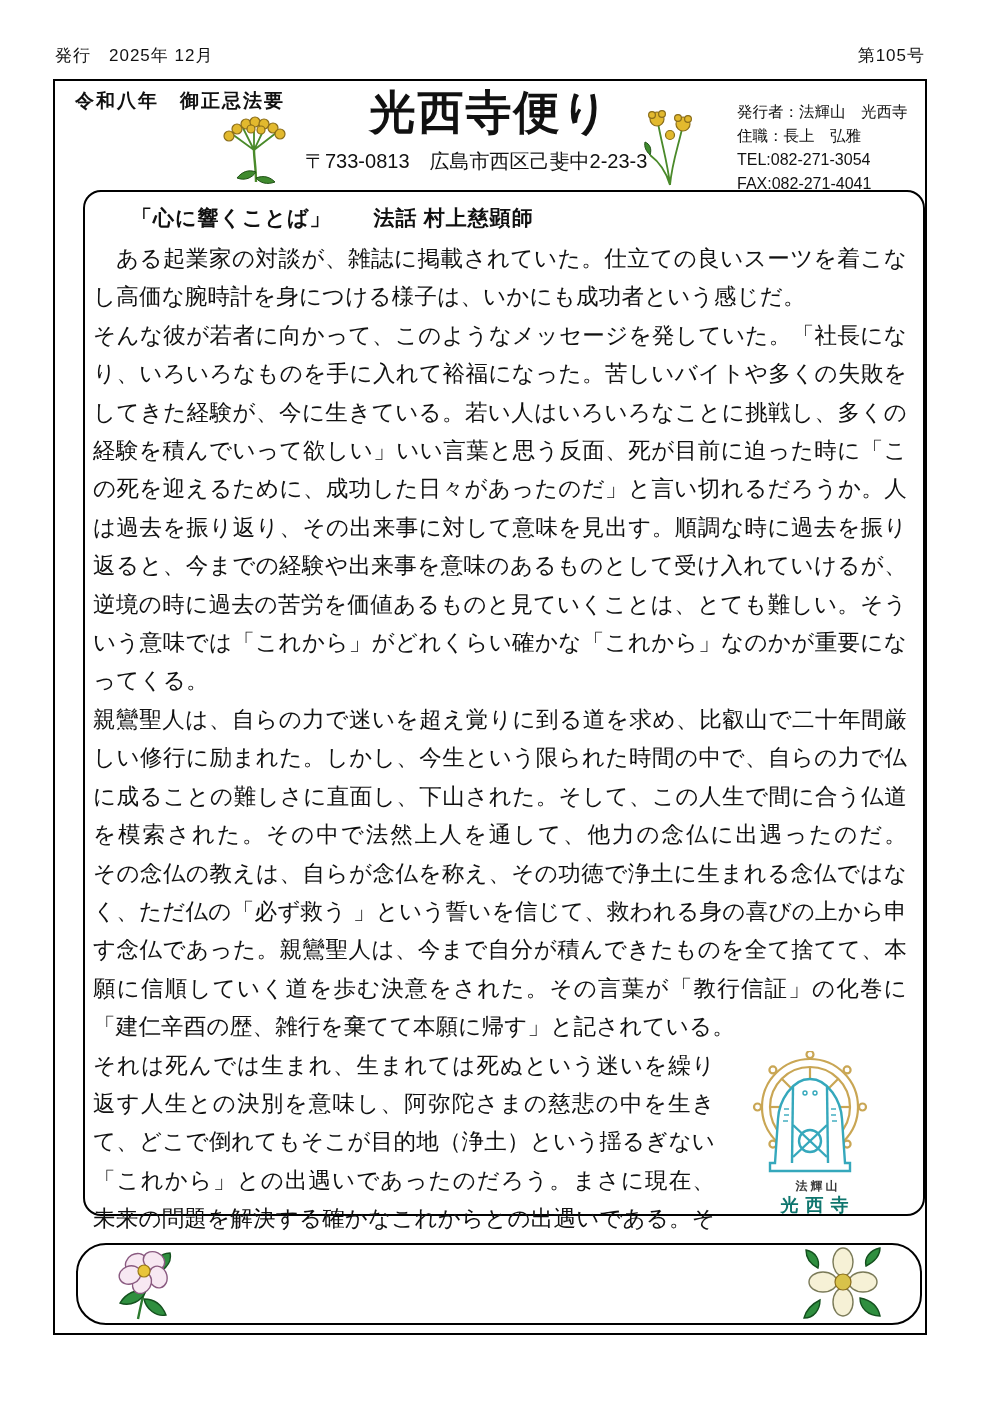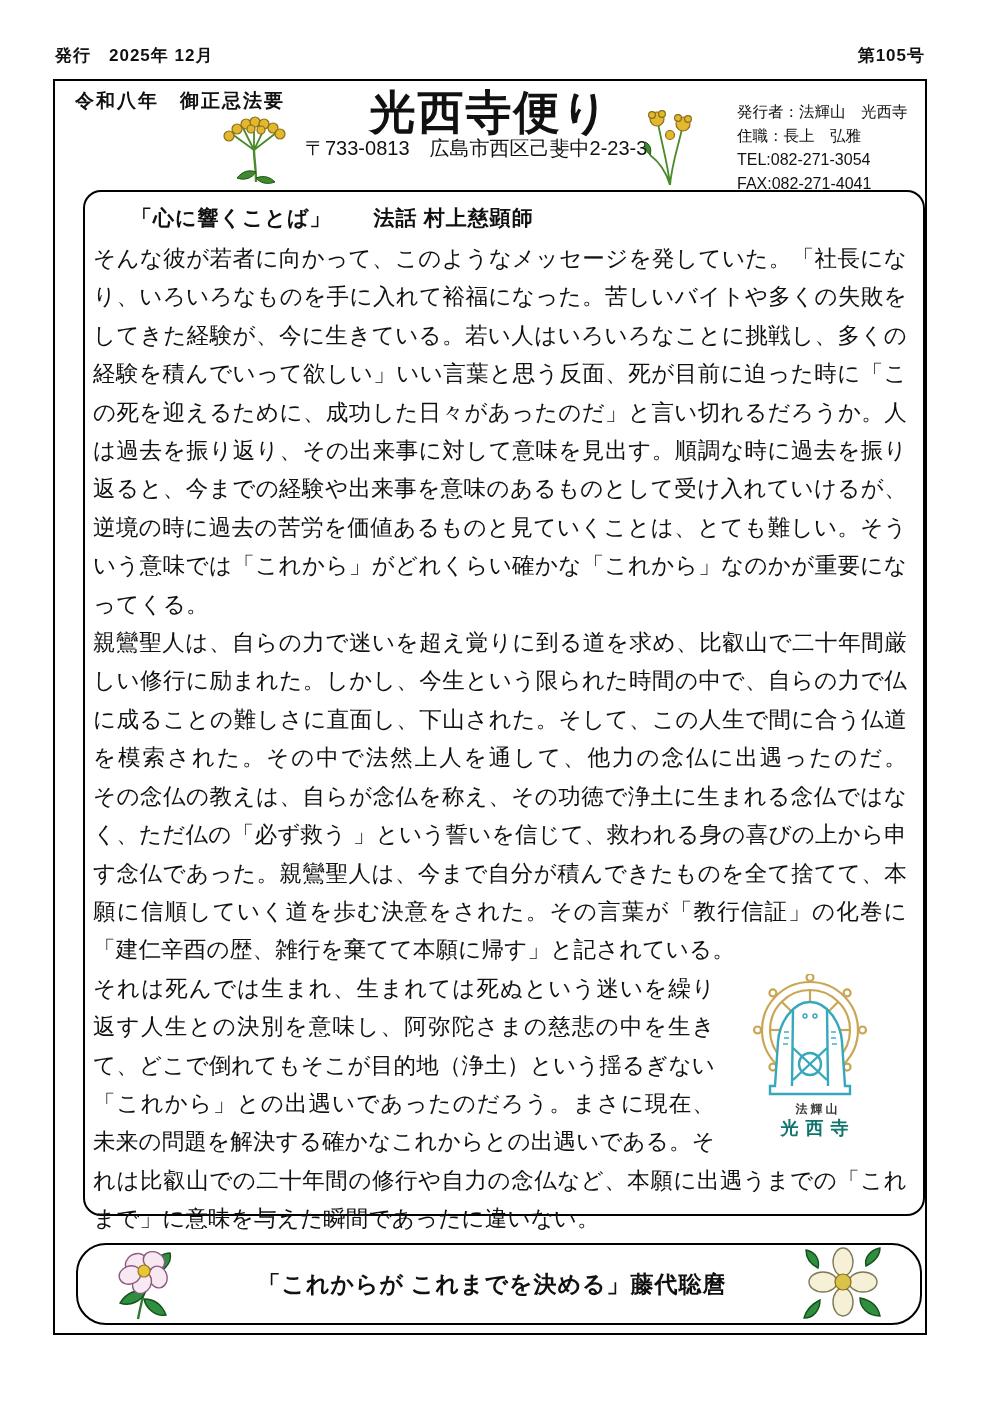--- a/index.html
+++ b/index.html
@@ -5,37 +5,37 @@
   * { margin:0; padding:0; box-sizing:border-box; }
   html,body { background:#ffffff; }
   .page {
     position:relative; width:992px; height:1403px; background:#ffffff;
     font-family:"Liberation Sans", sans-serif; color:#111; overflow:hidden;
   }
   
   .meta-row {
     position:absolute; left:55px; top:44px; width:870px;
     display:flex; justify-content:space-between;
-    font-size:17px; letter-spacing:1px;font-weight:bold;
+    font-size:17px; letter-spacing:1px;
   }
   
   .frame {
     position:absolute; left:53px; top:79px; width:874px; height:1256px;
     border:2px solid #000;
   }
   
   .header-event {
     position:absolute; left:75px; top:88px; font-size:19px; font-weight:bold; letter-spacing:2px;
   }
   .newsletter-title {
     position:absolute; left:340px; top:82px; width:300px; text-align:center;
     font-family:"Liberation Serif", serif; font-weight:bold; font-size:46px; letter-spacing:2px;
   }
   .header-address {
-    position:absolute; left:305px; top:135px; font-size:20px;
+    position:absolute; left:305px; top:148px; font-size:20px;
   }
   .header-flower-left { position:absolute; left:218px; top:112px; }
   .header-flower-right { position:absolute; left:640px; top:105px; }
   .header-contact {
     position:absolute; left:737px; top:100px; width:188px;
     font-size:15.5px; line-height:24px;
   }
   .header-contact .telfax { font-size:16px; letter-spacing:0px; }
   
   .main-box {
@@ -131,20 +131,21 @@
     <div>住職：長上　弘雅</div>
     <div class="telfax">TEL:082-271-3054</div>
     <div class="telfax">FAX:082-271-4041</div>
   </div>
 
   <div class="main-box">
     <div class="article-title-row">
       <span>「心に響くことば」</span><span class="speaker">法話 村上慈顕師</span>
     </div>
     <div class="article-body">
+      <p>　ある起業家の対談が、雑誌に掲載されていた。仕立ての良いスーツを着こなし高価な腕時計を身につける様子は、いかにも成功者という感じだ。</p>
       <p>そんな彼が若者に向かって、このようなメッセージを発していた。「社長になり、いろいろなものを手に入れて裕福になった。苦しいバイトや多くの失敗をしてきた経験が、今に生きている。若い人はいろいろなことに挑戦し、多くの経験を積んでいって欲しい」いい言葉と思う反面、死が目前に迫った時に「この死を迎えるために、成功した日々があったのだ」と言い切れるだろうか。人は過去を振り返り、その出来事に対して意味を見出す。順調な時に過去を振り返ると、今までの経験や出来事を意味のあるものとして受け入れていけるが、逆境の時に過去の苦労を価値あるものと見ていくことは、とても難しい。そういう意味では「これから」がどれくらい確かな「これから」なのかが重要になってくる。</p>
       <p>親鸞聖人は、自らの力で迷いを超え覚りに到る道を求め、比叡山で二十年間厳しい修行に励まれた。しかし、今生という限られた時間の中で、自らの力で仏に成ることの難しさに直面し、下山された。そして、この人生で間に合う仏道を模索された。その中で法然上人を通して、他力の念仏に出遇ったのだ。　　その念仏の教えは、自らが念仏を称え、その功徳で浄土に生まれる念仏ではなく、ただ仏の「必ず救う 」という誓いを信じて、救われる身の喜びの上から申す念仏であった。親鸞聖人は、今まで自分が積んできたものを全て捨てて、本願に信順していく道を歩む決意をされた。その言葉が「教行信証」の化巻に「建仁辛酉の歴、雑行を棄てて本願に帰す」と記されている。</p>
       <div class="temple-logo">
         <svg width="162" height="128" viewBox="0 0 162 128">
 
           <g stroke="#c9a654" stroke-width="2.2" fill="none">
             <circle cx="81" cy="56" r="48"></circle>
             <circle cx="81" cy="56" r="40"></circle>
             <circle cx="81" cy="56" r="10"></circle>
             <circle cx="81" cy="56" r="4"></circle>
@@ -206,21 +207,20 @@
         <g fill="#f7e8f2" stroke="#8a5a80" stroke-width="1.4">
           <ellipse cx="24" cy="18" rx="11" ry="9" transform="rotate(-30 24 18)"></ellipse>
           <ellipse cx="42" cy="16" rx="11" ry="9" transform="rotate(25 42 16)"></ellipse>
           <ellipse cx="46" cy="32" rx="11" ry="9" transform="rotate(75 46 32)"></ellipse>
           <ellipse cx="30" cy="38" rx="11" ry="9" transform="rotate(120 30 38)"></ellipse>
           <ellipse cx="18" cy="30" rx="11" ry="9" transform="rotate(160 18 30)"></ellipse>
         </g>
         <circle cx="32" cy="26" r="6" fill="#e8c53a" stroke="#9a7a18" stroke-width="1.2"></circle>
       </svg>
     </span>
-    <span class="footer-quote">「これからが これまでを決める」藤代聡麿</span>
     <span>
       <svg width="86" height="76" viewBox="0 0 86 76">
         <path d="M20,54 C12,58 6,64 4,72 C14,72 20,64 20,54 Z" fill="#2f8f3f" stroke="#14501e" stroke-width="1.4"></path>
         <path d="M60,52 C70,54 78,60 80,70 C68,70 60,62 60,52 Z" fill="#2f8f3f" stroke="#14501e" stroke-width="1.4"></path>
         <path d="M18,22 C10,18 6,12 6,4 C16,6 20,14 18,22 Z" fill="#2f8f3f" stroke="#14501e" stroke-width="1.4"></path>
         <path d="M66,20 C74,16 80,10 80,2 C70,4 64,12 66,20 Z" fill="#2f8f3f" stroke="#14501e" stroke-width="1.4"></path>
         <g fill="#f6f1d6" stroke="#7a7a58" stroke-width="1.4">
           <ellipse cx="43" cy="16" rx="10" ry="14"></ellipse>
           <ellipse cx="43" cy="56" rx="10" ry="14"></ellipse>
           <ellipse cx="23" cy="36" rx="14" ry="10"></ellipse>

